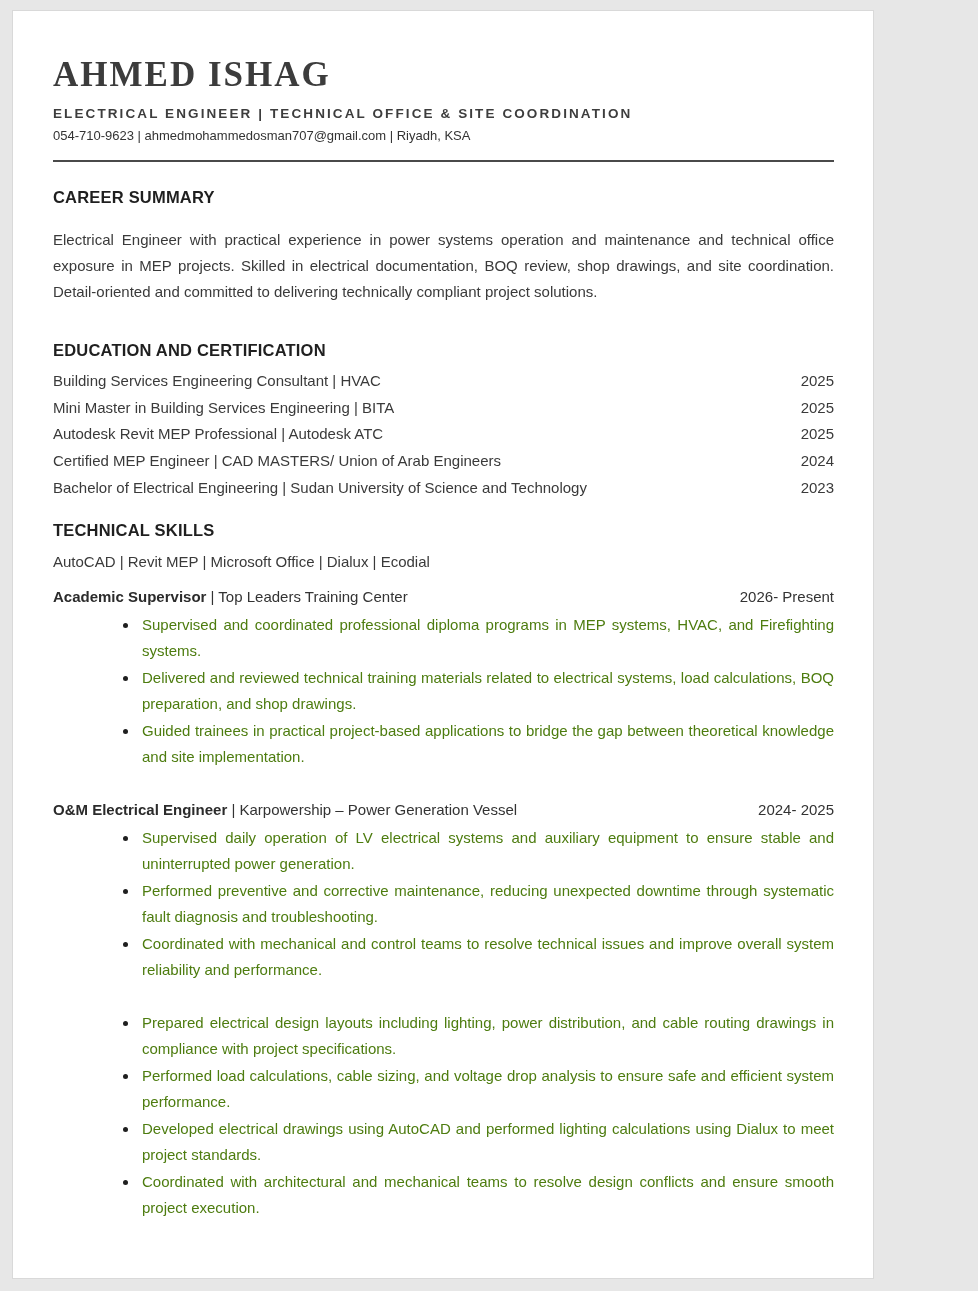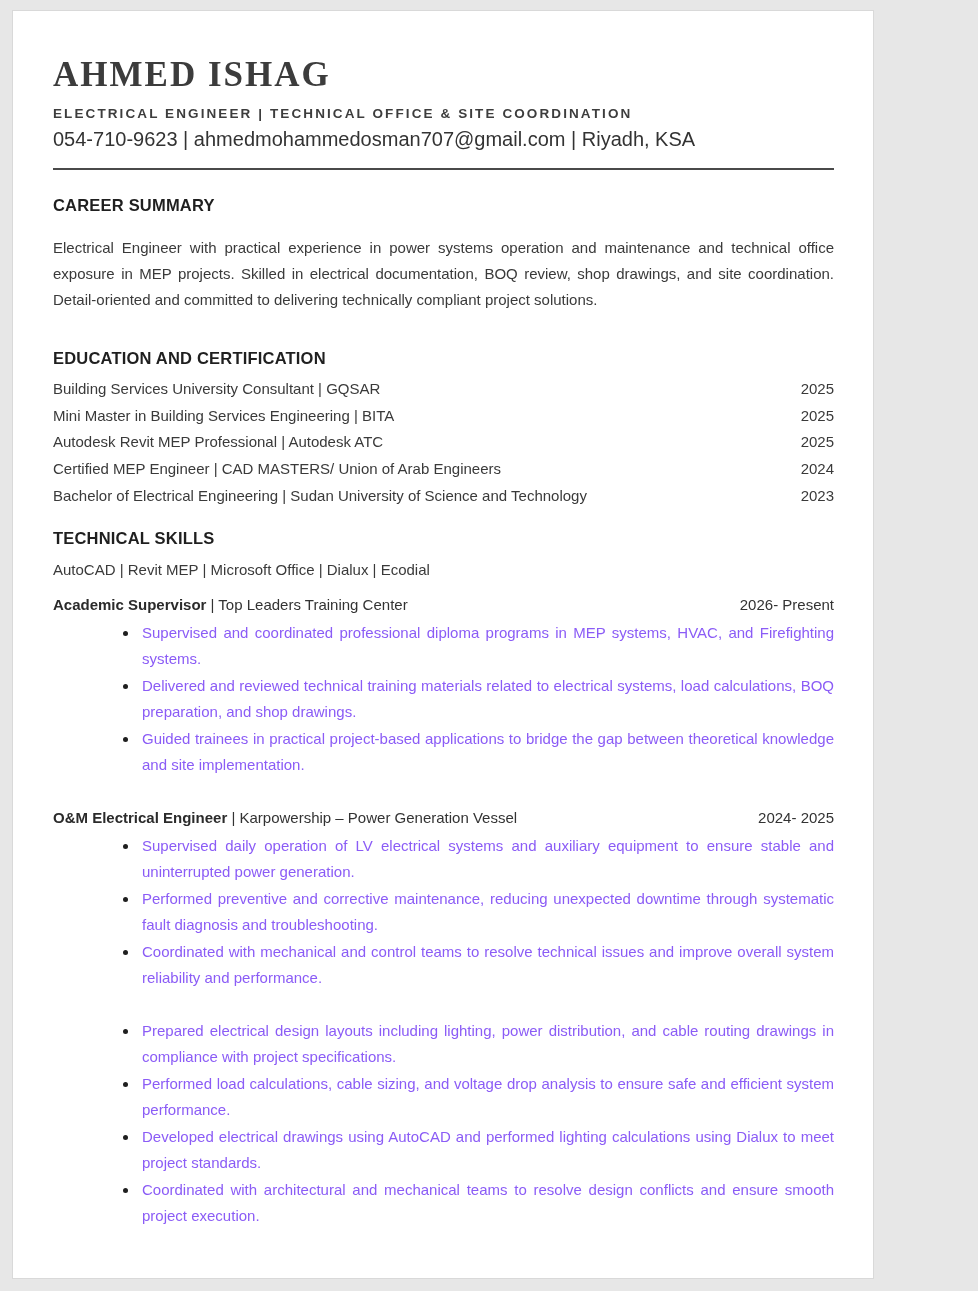--- a/index.html
+++ b/index.html
@@ -36,21 +36,21 @@
   }
   .subtitle {
     margin-top: 12px;
     font-size: 13.5px;
     font-weight: 700;
     letter-spacing: 2.1px;
     color: #3d3d3d;
   }
   .contact {
     margin-top: 7px;
-    font-size: 20px;
+    font-size: 13px;
     color: #333333;
   }
   .header-rule {
     margin-top: 17px;
     border: none;
     border-top: 2px solid #4a4a4a;
   }
   
   h2 {
     font-size: 16.5px;
@@ -101,21 +101,21 @@
   .job-dates { white-space: nowrap; padding-left: 12px; }
   .job-bullets {
     margin-top: 2px;
     padding-left: 86px;
     list-style: disc;
   }
   .job-bullets li {
     font-size: 15px;
     line-height: 26px;
     text-align: justify;
-    color: #8b5cf6;
+    color: #4d7c0f;
     padding-left: 3px;
     margin-bottom: 1px;
   }
   .job-bullets li::marker { color: #1f1f1f; }
 </style>
 </head>
 <body>
 
 <div class="viewport">
   <div class="page">
@@ -129,21 +129,21 @@
 
     <section class="sec-summary">
       <h2>CAREER SUMMARY</h2>
       <p class="body-text">Electrical Engineer with practical experience in power systems operation and maintenance and technical office exposure in MEP projects. Skilled in electrical documentation, BOQ review, shop drawings, and site coordination. Detail-oriented and committed to delivering technically compliant project solutions.</p>
     </section>
 
     <section class="sec-education">
       <h2>EDUCATION AND CERTIFICATION</h2>
       <div class="edu-list">
         <div class="edu-row">
-          <span class="edu-title">Building Services University Consultant | GQSAR</span>
+          <span class="edu-title">Building Services Engineering Consultant | HVAC</span>
           <span class="edu-year">2025</span>
         </div>
         <div class="edu-row">
           <span class="edu-title">Mini Master in Building Services Engineering | BITA</span>
           <span class="edu-year">2025</span>
         </div>
         <div class="edu-row">
           <span class="edu-title">Autodesk Revit MEP Professional | Autodesk ATC</span>
           <span class="edu-year">2025</span>
         </div>

